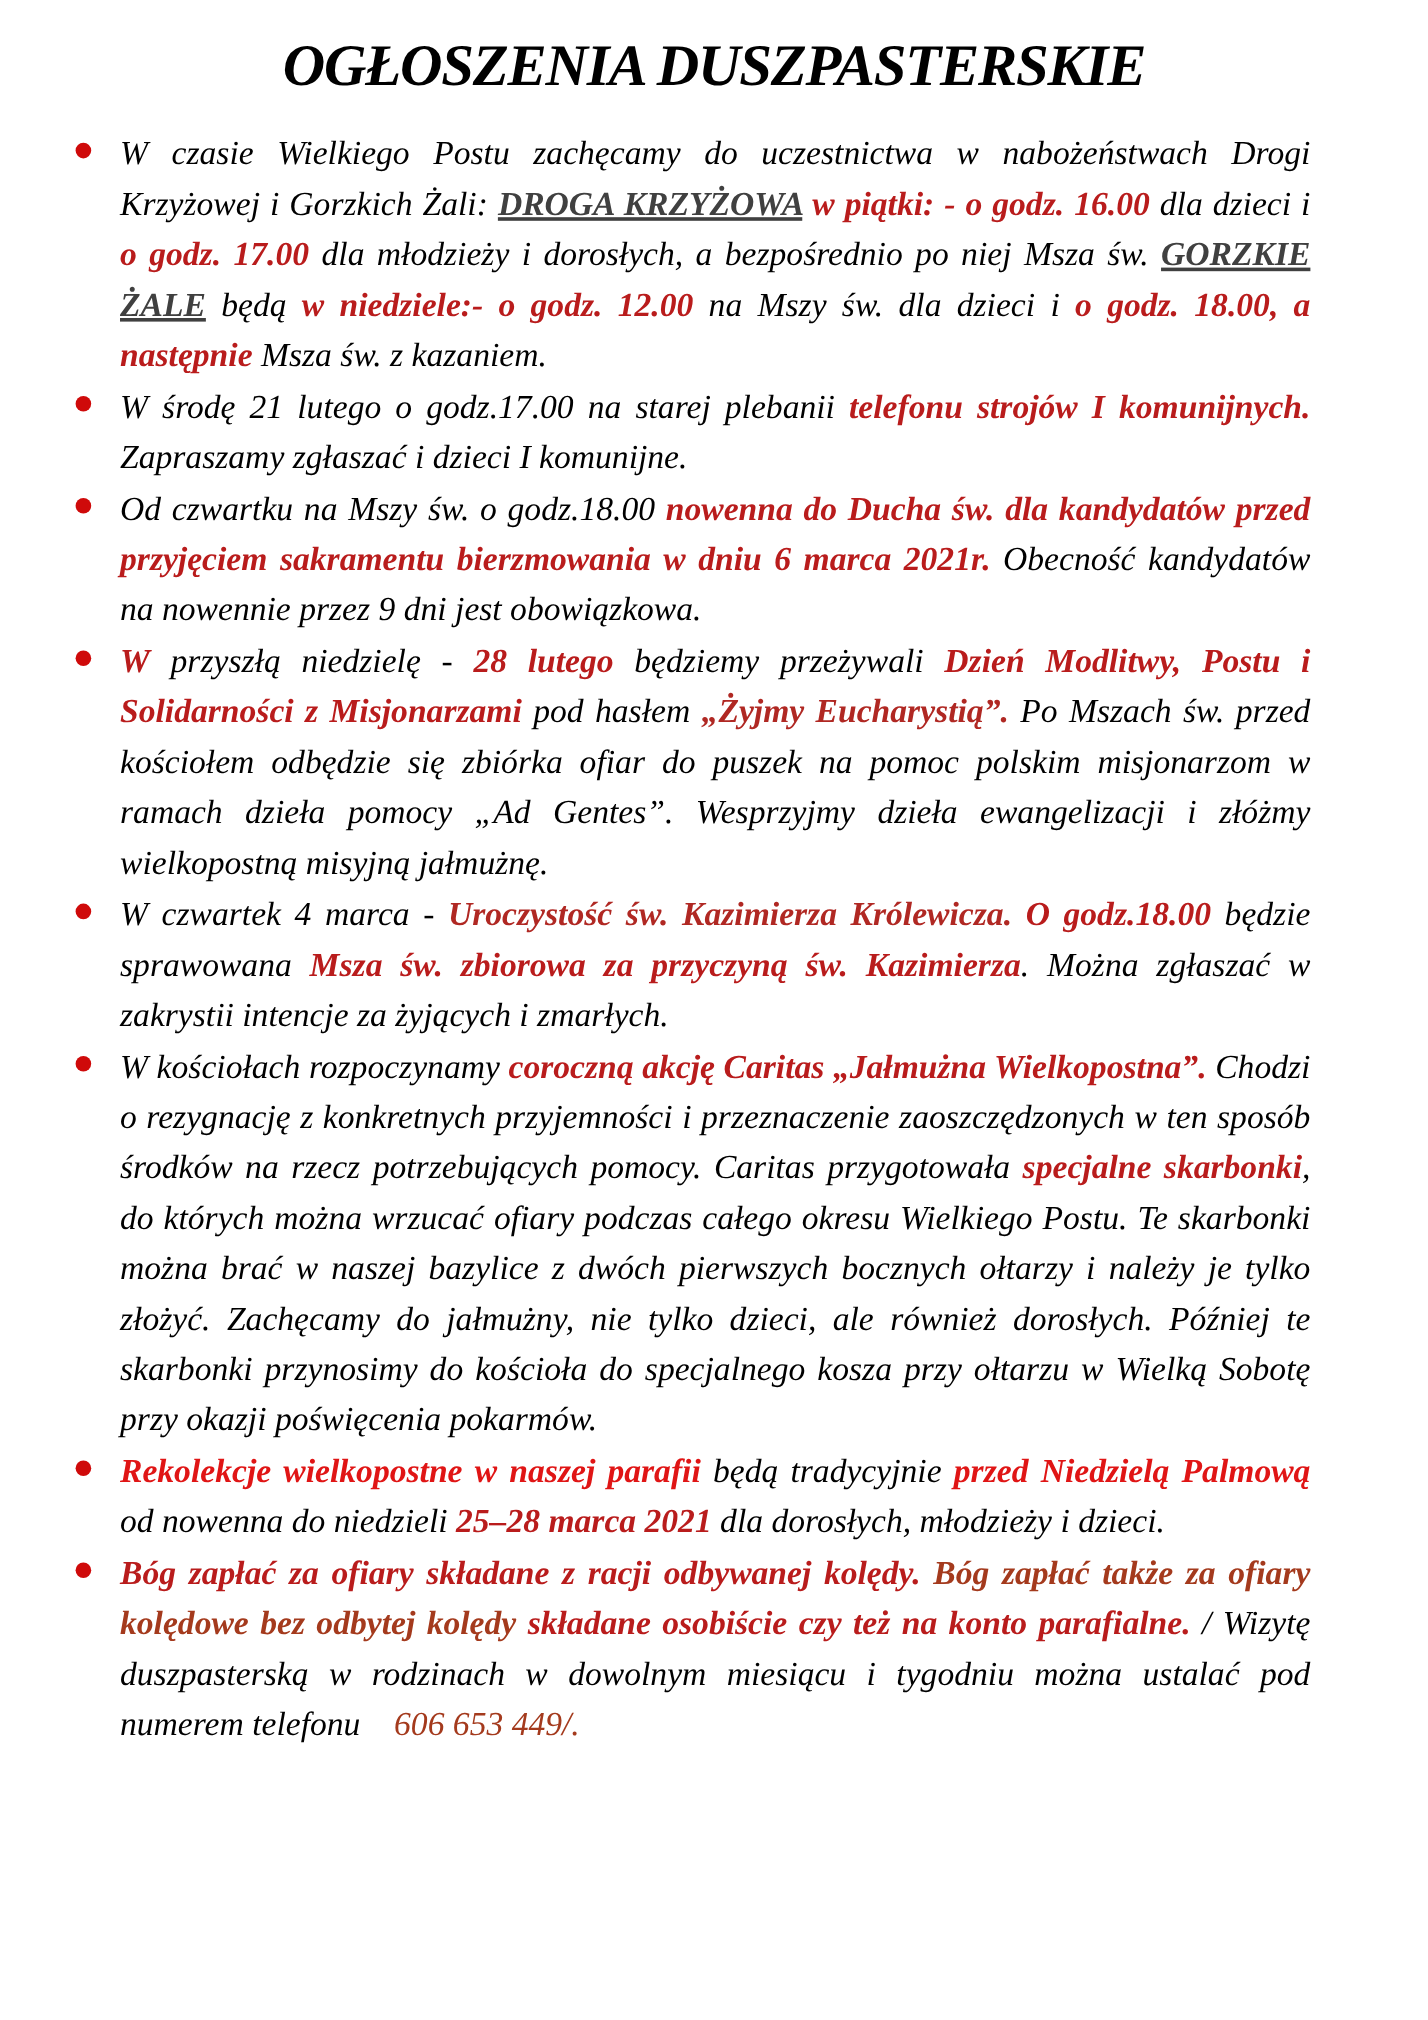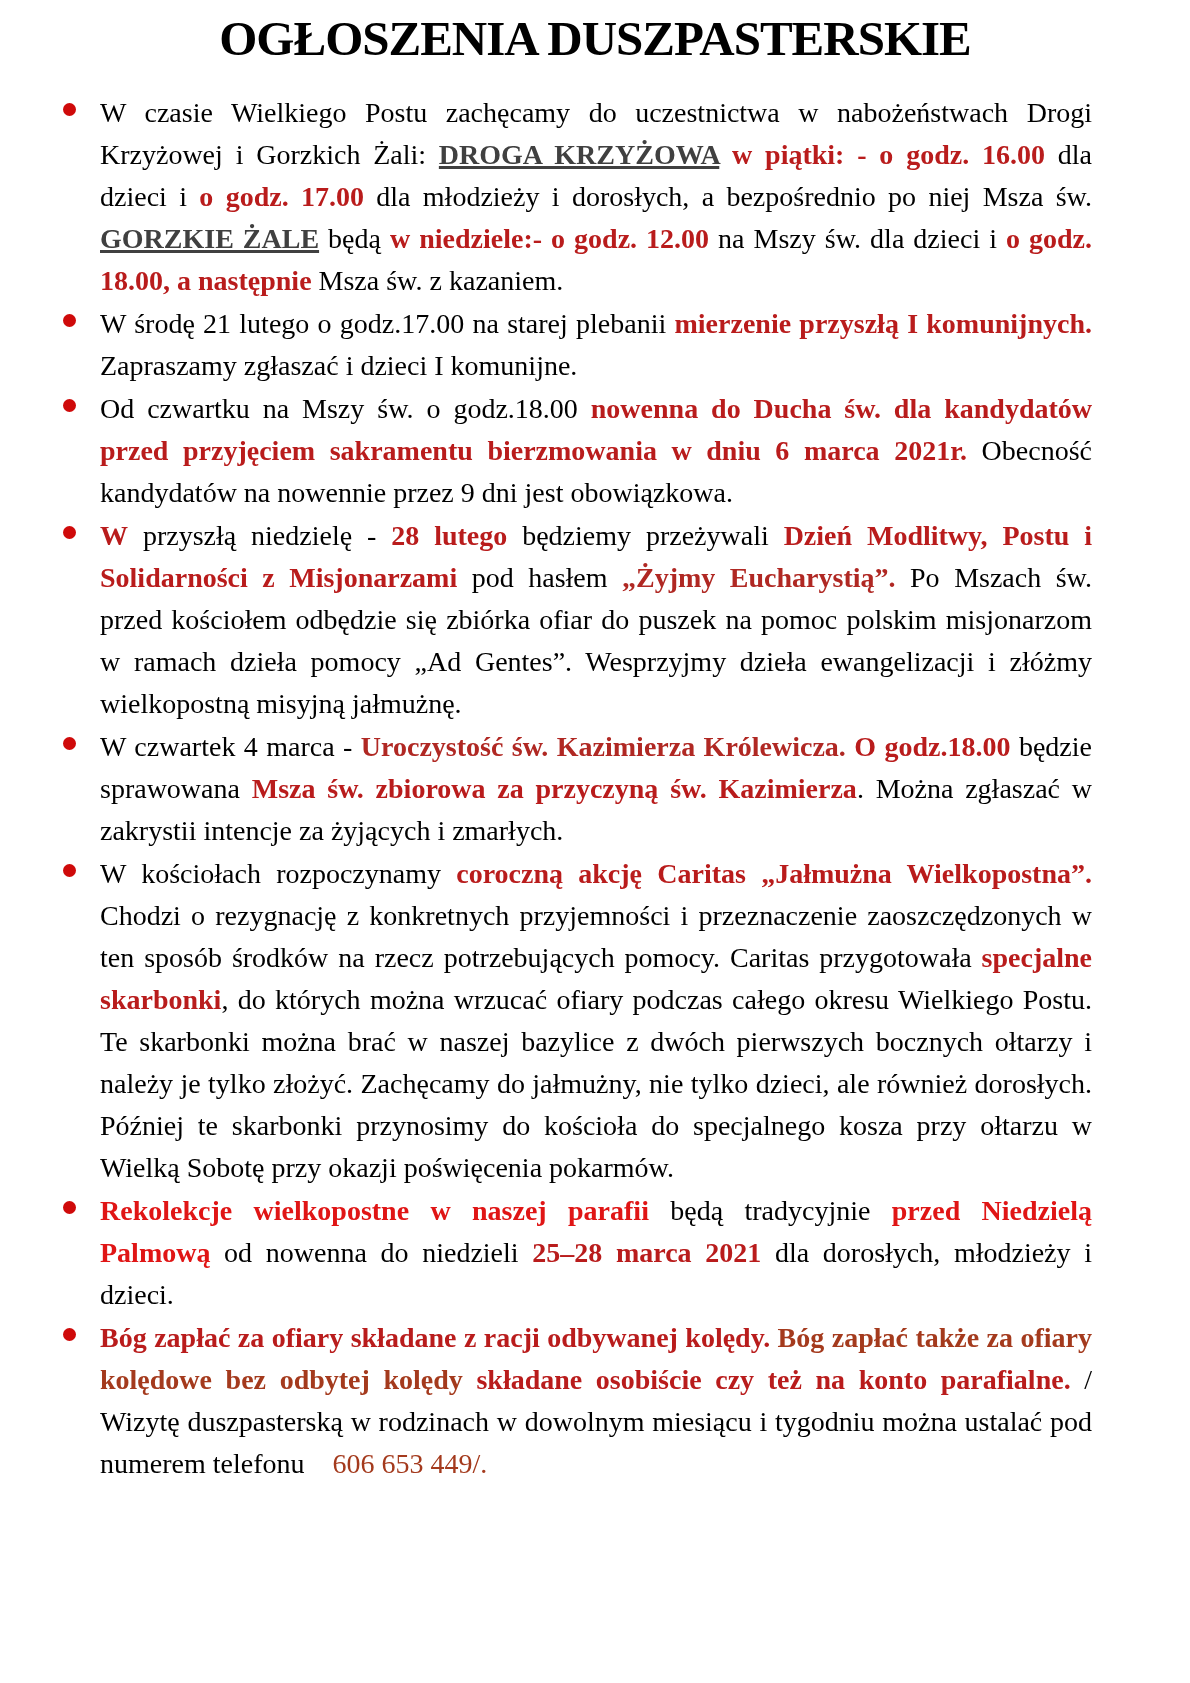--- a/index.html
+++ b/index.html
@@ -7,21 +7,22 @@
     padding: 0;
     background: #ffffff;
   }
   .page {
     width: 1190px;
     min-height: 1683px;
     box-sizing: border-box;
     background: #ffffff;
     font-family: "Liberation Serif", "DejaVu Serif", serif;
     color: #000000;
-    padding-top: 12px;
+    padding-top: 28px;
+    font-style: italic;
   }
   .title {
     margin: 0;
     text-align: center;
     font-size: 49px;
     font-weight: 700;
     letter-spacing: -1px;
     color: #000000;
     line-height: 1.1;
   }
@@ -83,21 +84,21 @@
   .seg-bbrick { font-weight: 700; color: var(--brick); }
   .seg-brick  { font-weight: 400; color: var(--brick); margin-left: 21px; }
 </style>
 </head>
 <body>
 
 <div class="page">
   <h1 class="title">OGŁOSZENIA DUSZPASTERSKIE</h1>
   <ul class="announcements">
       <li><span class="dot"></span><span class="seg-n">W czasie Wielkiego Postu zachęcamy do uczestnictwa w nabożeństwach Drogi Krzyżowej i Gorzkich Żali: </span><span class="seg-bu">DROGA KRZYŻOWA</span><span class="seg-b"> w piątki: -  o godz. 16.00</span><span class="seg-n"> dla dzieci i </span><span class="seg-b">o godz. 17.00</span><span class="seg-n"> dla młodzieży  i dorosłych, a bezpośrednio po niej Msza św.  </span><span class="seg-bu">GORZKIE ŻALE</span><span class="seg-n"> będą </span><span class="seg-b">w niedziele:- o godz. 12.00</span><span class="seg-n"> na Mszy św. dla dzieci i </span><span class="seg-b">o godz. 18.00, a następnie</span><span class="seg-n"> Msza św. z kazaniem.</span></li>
-      <li><span class="dot"></span><span class="seg-n">W środę 21 lutego o godz.17.00 na starej plebanii </span><span class="seg-b">mierzenie przyszłą I komunijnych.</span><span class="seg-n"> Zapraszamy zgłaszać i dzieci I komunijne.</span></li>
+      <li><span class="dot"></span><span class="seg-n">W środę 21 lutego o godz.17.00 na starej plebanii </span><span class="seg-b">telefonu strojów I komunijnych.</span><span class="seg-n"> Zapraszamy zgłaszać i dzieci I komunijne.</span></li>
       <li><span class="dot"></span><span class="seg-n">Od czwartku na Mszy św. o godz.18.00 </span><span class="seg-b">nowenna do Ducha św. dla kandydatów przed przyjęciem sakramentu bierzmowania w dniu 6 marca 2021r.</span><span class="seg-n"> Obecność kandydatów na nowennie przez 9 dni jest obowiązkowa.</span></li>
       <li><span class="dot"></span><span class="seg-b">W</span><span class="seg-n"> przyszłą niedzielę - </span><span class="seg-b">28 lutego</span><span class="seg-n">  będziemy przeżywali </span><span class="seg-b">Dzień Modlitwy, Postu i Solidarności z Misjonarzami</span><span class="seg-n"> pod hasłem </span><span class="seg-bdr">„Żyjmy Eucharystią”.</span><span class="seg-n"> Po Mszach św. przed kościołem odbędzie się zbiórka ofiar do puszek na pomoc polskim misjonarzom w ramach dzieła pomocy „Ad Gentes”. Wesprzyjmy dzieła ewangelizacji i złóżmy wielkopostną misyjną jałmużnę.</span></li>
       <li><span class="dot"></span><span class="seg-n">W czwartek 4 marca - </span><span class="seg-bdr">Uroczystość św. Kazimierza Królewicza.</span><span class="seg-b"> O godz.18.00</span><span class="seg-n"> będzie sprawowana </span><span class="seg-b">Msza św. zbiorowa za przyczyną św. Kazimierza</span><span class="seg-n">. Można zgłaszać  w zakrystii intencje za żyjących i zmarłych.</span></li>
       <li><span class="dot"></span><span class="seg-n">W kościołach rozpoczynamy </span><span class="seg-b">coroczną akcję Caritas „Jałmużna Wielkopostna”.</span><span class="seg-n"> Chodzi o rezygnację z konkretnych przyjemności i przeznaczenie zaoszczędzonych w ten sposób środków na rzecz potrzebujących pomocy. Caritas przygotowała </span><span class="seg-b">specjalne skarbonki</span><span class="seg-n">, do których można wrzucać ofiary podczas całego okresu Wielkiego Postu. Te skarbonki można brać w naszej bazylice z dwóch pierwszych bocznych ołtarzy i należy je tylko złożyć. Zachęcamy do jałmużny, nie tylko dzieci, ale również dorosłych. Później te skarbonki przynosimy do kościoła do specjalnego kosza przy ołtarzu w Wielką Sobotę przy okazji poświęcenia pokarmów.</span></li>
       <li><span class="dot"></span><span class="seg-bred">Rekolekcje wielkopostne w naszej parafii</span><span class="seg-n"> będą tradycyjnie </span><span class="seg-bred">przed Niedzielą Palmową</span><span class="seg-n"> od nowenna do niedzieli  </span><span class="seg-b">25–28 marca 2021</span><span class="seg-n"> dla dorosłych, młodzieży i dzieci.</span></li>
       <li><span class="dot"></span><span class="seg-b">Bóg zapłać za ofiary składane z racji odbywanej kolędy.</span><span class="seg-n"> </span><span class="seg-bbrick">Bóg zapłać także za ofiary kolędowe bez odbytej kolędy</span><span class="seg-n"> </span><span class="seg-b">składane osobiście czy też na konto parafialne.</span><span class="seg-n"> / Wizytę duszpasterską w rodzinach w dowolnym miesiącu i tygodniu można ustalać pod numerem telefonu </span><span class="seg-brick">606 653 449/.</span></li>
     </ul>
 </div>
 
 </body></html>

